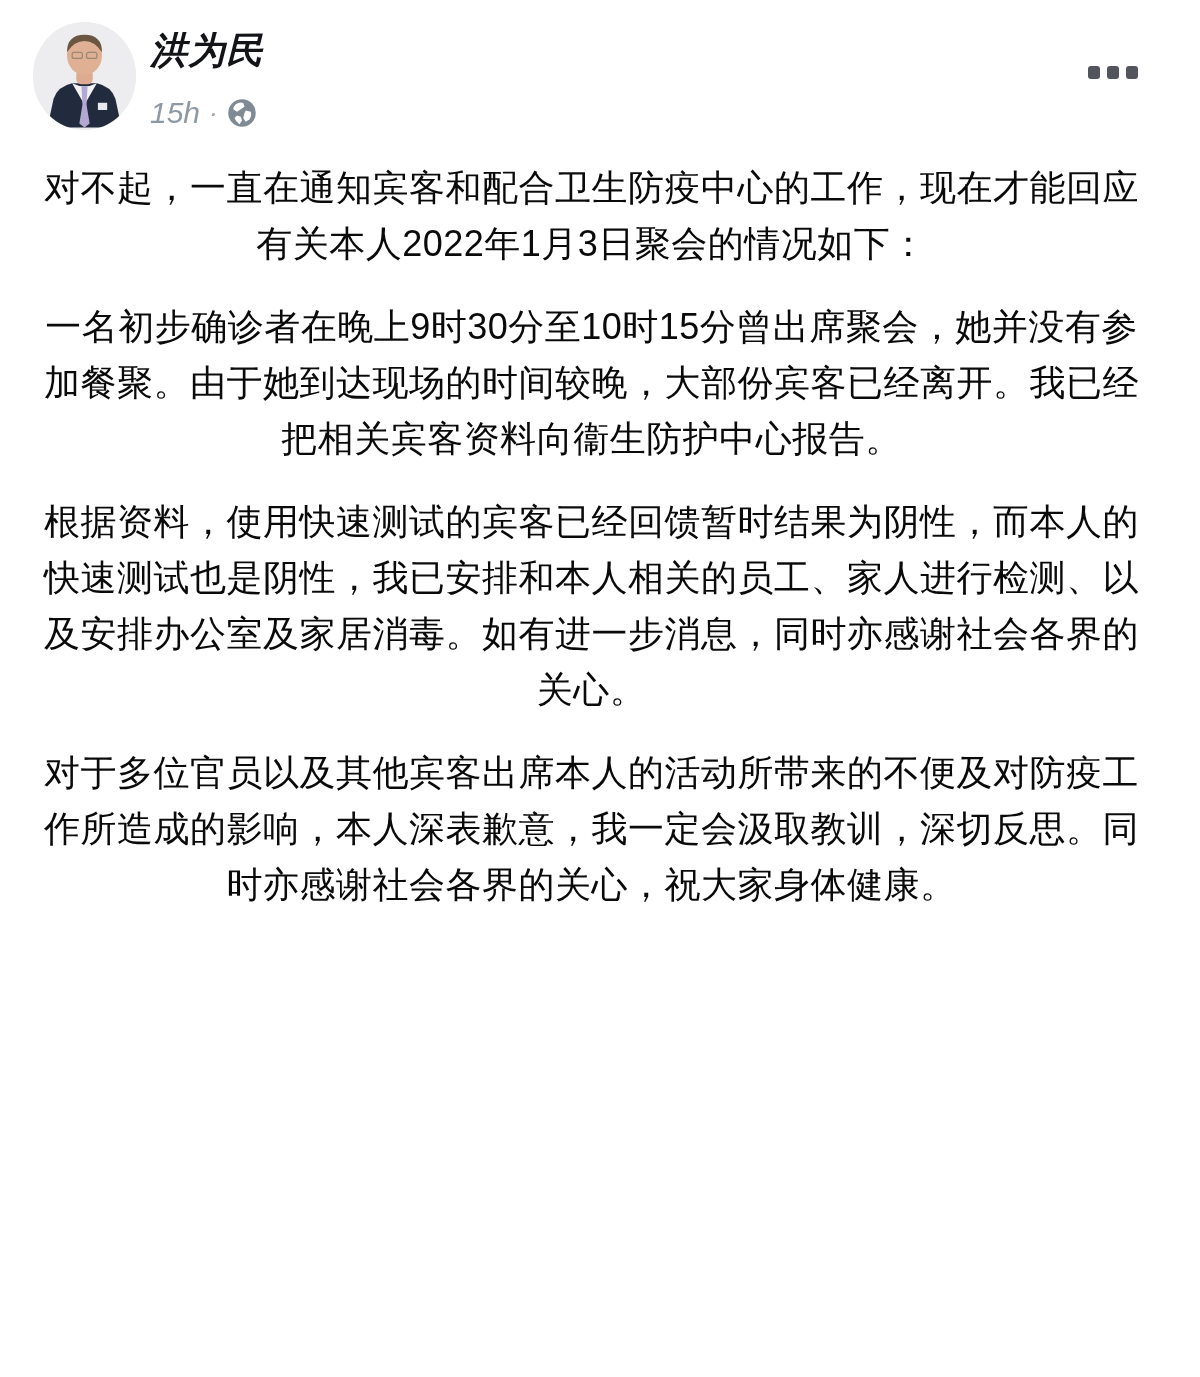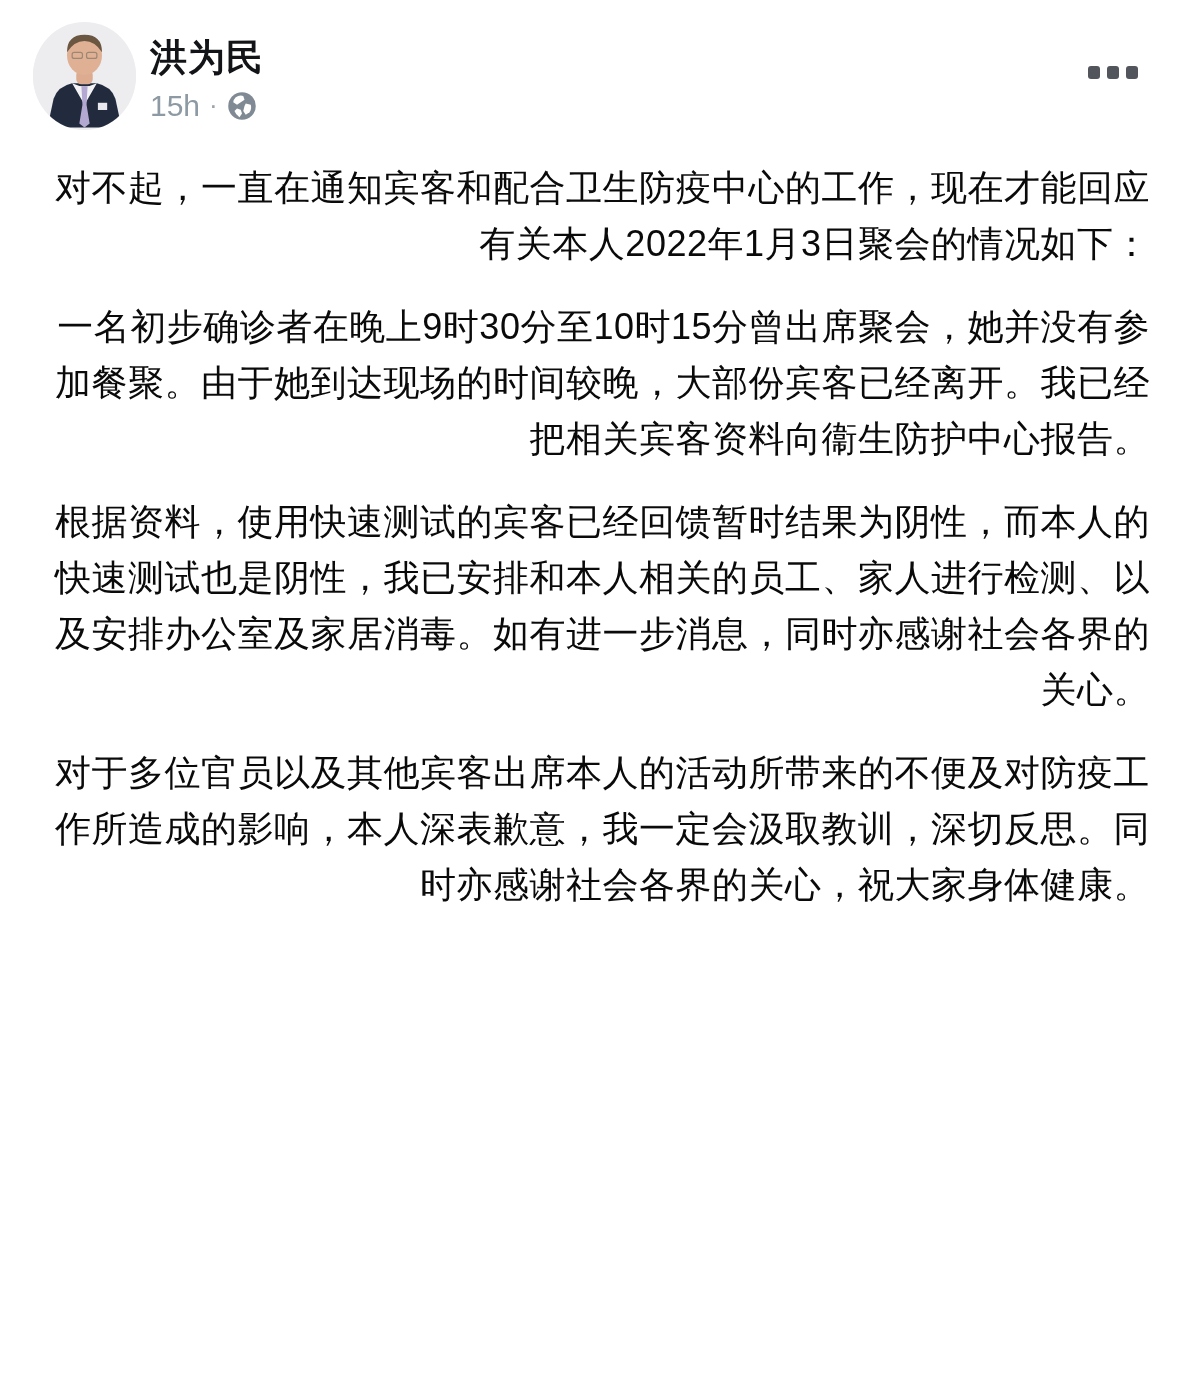--- a/index.html
+++ b/index.html
@@ -13,23 +13,24 @@
   }
   .post {
     width: 1200px;
     height: 1377px;
     background: #ffffff;
     position: relative;
   }
   
   .post-header {
     display: flex;
-    align-items: center;
+    align-items: flex-end;
     padding: 22px 60px 0 33px;
     position: relative;
+    font-style: italic;
   }
   .avatar-wrap {
     width: 103px;
     height: 108px;
     border-radius: 50%;
     overflow: hidden;
     flex: 0 0 auto;
     background: #ededf0;
     cursor: pointer;
   }
@@ -40,21 +41,21 @@
   }
   .author-name {
     font-size: 37px;
     font-weight: bold;
     color: #121417;
     line-height: 1.15;
     letter-spacing: 1px;
     cursor: pointer;
   }
   .meta-row {
-    margin-top: 9px;
+    margin-top: 23px;
     display: flex;
     align-items: center;
     color: #8d99a3;
     font-size: 30px;
   }
   .meta-sep {
     margin: 0 9px;
     font-size: 26px;
     color: #9aa3ab;
   }
@@ -79,21 +80,21 @@
   
   .post-body {
     padding: 0 50px 0 33px;
   }
   .post-body p {
     margin-top: 27px;
     font-size: 36px;
     line-height: 56px;
     color: #0a0a0a;
     letter-spacing: 0.5px;
-    text-align: right;
+    text-align: center;
     word-break: break-all;
   }
   .post-body p.first { margin-top: 30px; }
 </style>
 </head>
 <body>
 
 <div class="post">
 
   <div class="post-header">

